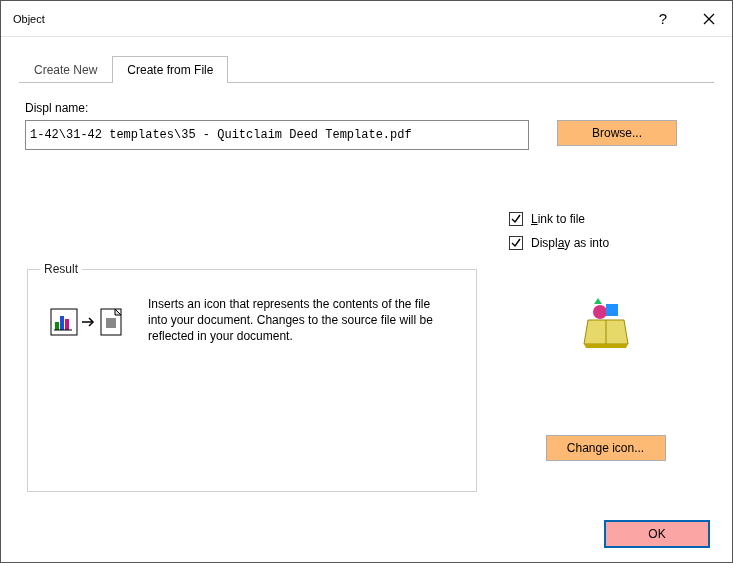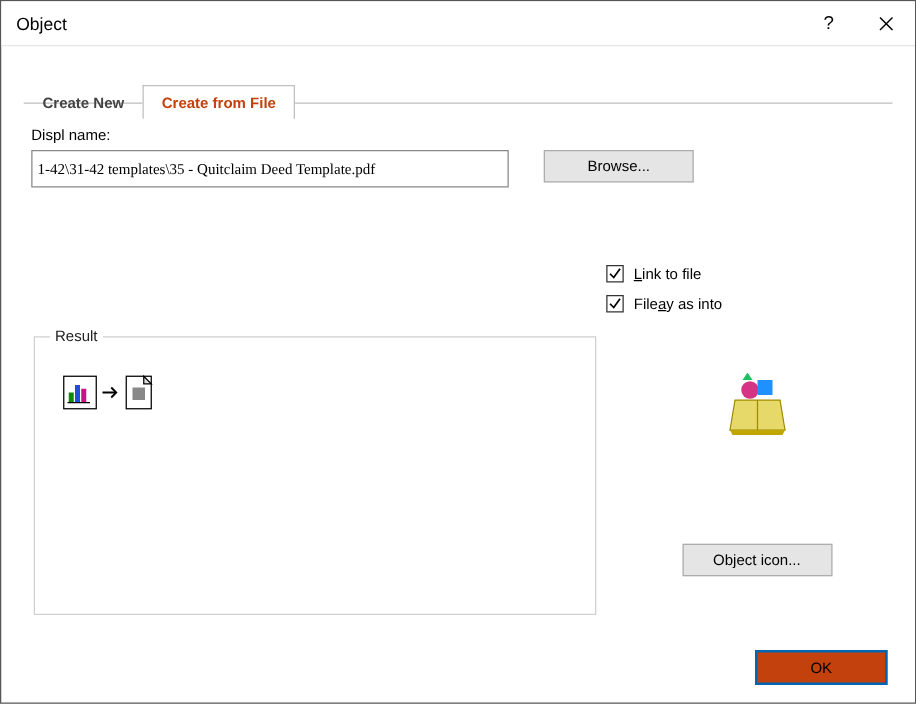--- a/index.html
+++ b/index.html
@@ -17,21 +17,21 @@
   .titlebar {
     height: 36px;
     display: flex;
     align-items: center;
     padding: 0 0 0 12px;
     background: #fff;
     border-bottom: 1px solid #e5e5e5;
   }
   .titlebar .title {
     flex: 1;
-    font-size: 14px;
+    font-size: 11px;
     font-weight: normal;
   }
   .titlebar .btn {
     width: 46px;
     height: 36px;
     display: flex;
     align-items: center;
     justify-content: center;
     font-size: 14px;
     cursor: pointer;
@@ -47,71 +47,71 @@
     display: flex;
     border-bottom: 1px solid #bfbfbf;
     margin-top: 6px;
   }
   .tab {
     padding: 6px 14px;
     font-size: 12px;
     border: 1px solid transparent;
     border-bottom: none;
     position: relative;
-    top: 13px;
+    top: 1px;
     cursor: pointer;
     color: #444;
-    font-weight: bold;
   }
   .tab.active {
     border-color: #bfbfbf;
     background: #fff;
-    color: #c2410c;
+    color: #000000;
   }
 
   .panel {
     padding: 18px 6px 6px 6px;
   }
 
   .label { display: block; margin-bottom: 5px; }
 
   .file-row {
     display: flex;
     gap: 28px;
     align-items: flex-start;
   }
   .file-input {
-    width: 382px;
+    width: 504px;
     height: 22px;
     border: 1px solid #888;
     padding: 14px 4px;
-    font-family: Liberation Serif, serif;
+    font-family: Liberation Mono, monospace;
     font-size: 12px;
     outline: none;
   }
   .browse-btn, .change-icon-btn, .footer-btn {
     font-family: inherit;
     font-size: 12px;
-    background: #e5e5e5;
+    background: #fdba74;
     border: 1px solid #adadad;
     height: 26px;
     cursor: pointer;
   }
   .browse-btn { width: 120px; }
   .change-icon-btn { width: 120px; }
 
   .checkbox-stack {
     margin: 62px 0 0 460px;
   }
   .chk-row {
     display: flex;
     align-items: center;
     gap: 8px;
     margin-bottom: 10px;
     cursor: pointer;
+    margin-left: 24px;
   }
   .chk-box {
     width: 14px;
     height: 14px;
     border: 1px solid #333;
     display: flex;
     align-items: center;
     justify-content: center;
   }
   .chk-mark {
@@ -170,21 +170,21 @@
     gap: 12px;
     padding: 14px 22px 16px 0;
     margin-top: 8px;
   }
   .footer-btn {
     width: 106px;
     height: 28px;
   }
   .footer-btn.primary {
     border: 2px solid #0066b3;
-    background: #c2410c;
+    background: #fca5a5;
   }
   .underline-first::first-letter { text-decoration: underline; }
 </style>
 </head>
 <body>
 
 <div class="titlebar">
   <div class="title">Object</div>
   <div class="btn help">?</div>
   <div class="btn close">
@@ -218,21 +218,21 @@
           </svg>
         </span>
         <span><span style="text-decoration:underline">L</span><span>ink to file</span></span>
       </div>
       <div class="chk-row">
         <span class="chk-box">
           <svg class="chk-mark" viewBox="0 0 10 10">
             <polyline points="1,5 4,8 9,1" fill="none" stroke="#000" stroke-width="1.4"></polyline>
           </svg>
         </span>
-        <span><span>File</span><span style="text-decoration:underline">a</span><span>y as into</span></span>
+        <span><span>Displ</span><span style="text-decoration:underline">a</span><span>y as into</span></span>
       </div>
     </div>
 
     <div class="result-area">
       <fieldset class="result">
         <legend>Result</legend>
         <div class="result-inner">
           <div class="result-icons">
             <svg width="28" height="28" viewBox="0 0 28 28">
               <rect x="1" y="1" width="26" height="26" fill="#fff" stroke="#000"></rect>
@@ -244,35 +244,36 @@
             <svg width="16" height="16" viewBox="0 0 16 16">
               <line x1="2" y1="8" x2="12" y2="8" stroke="#000" stroke-width="1.5"></line>
               <polyline points="9,4 13,8 9,12" fill="none" stroke="#000" stroke-width="1.5"></polyline>
             </svg>
             <svg width="28" height="28" viewBox="0 0 28 28">
               <rect x="3" y="1" width="20" height="26" fill="#fff" stroke="#000"></rect>
               <polygon points="17,1 23,7 17,7" fill="#ddd" stroke="#000"></polygon>
               <rect x="8" y="10" width="10" height="10" fill="#888"></rect>
             </svg>
           </div>
+          <div class="result-desc">Inserts an icon that represents the contents of the file into your document. Changes to the source file will be reflected in your document.</div>
         </div>
       </fieldset>
 
       <div class="right-side">
         <div class="package-icon">
           <svg width="48" height="50" viewBox="0 0 48 50">
             <polygon points="6,22 42,22 46,46 2,46" fill="#e6d96a" stroke="#a08a00"></polygon>
             <polygon points="2,46 46,46 44,50 4,50" fill="#bfa600"></polygon>
             <line x1="24" y1="22" x2="24" y2="46" stroke="#a08a00"></line>
             <circle cx="18" cy="14" r="7" fill="#d63384"></circle>
             <rect x="24" y="6" width="12" height="12" fill="#1e90ff"></rect>
             <polygon points="12,6 20,6 16,0" fill="#20c060"></polygon>
           </svg>
         </div>
-        <button class="change-icon-btn">Object icon...</button>
+        <button class="change-icon-btn">Change icon...</button>
       </div>
     </div>
 
   </div>
 </div>
 
 <div class="footer">
   <button class="footer-btn primary">OK</button>
 </div>
 

